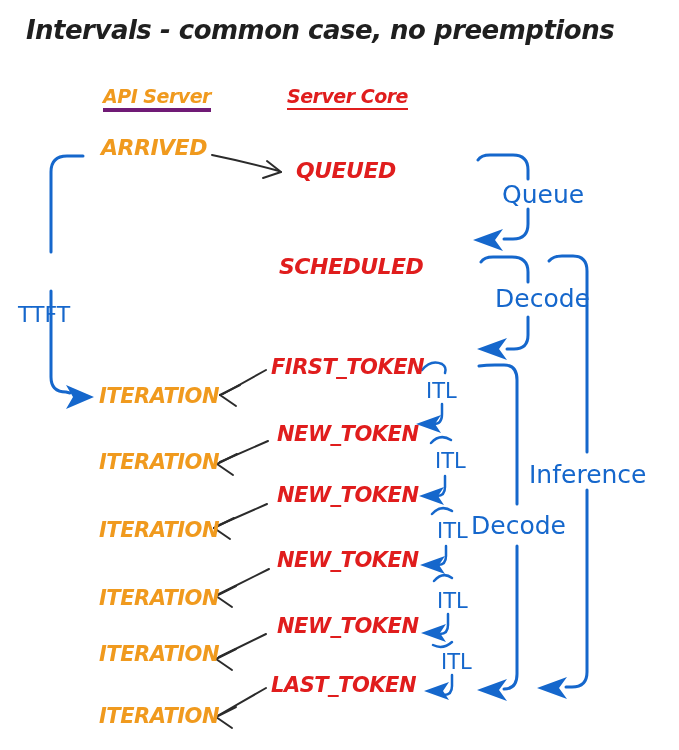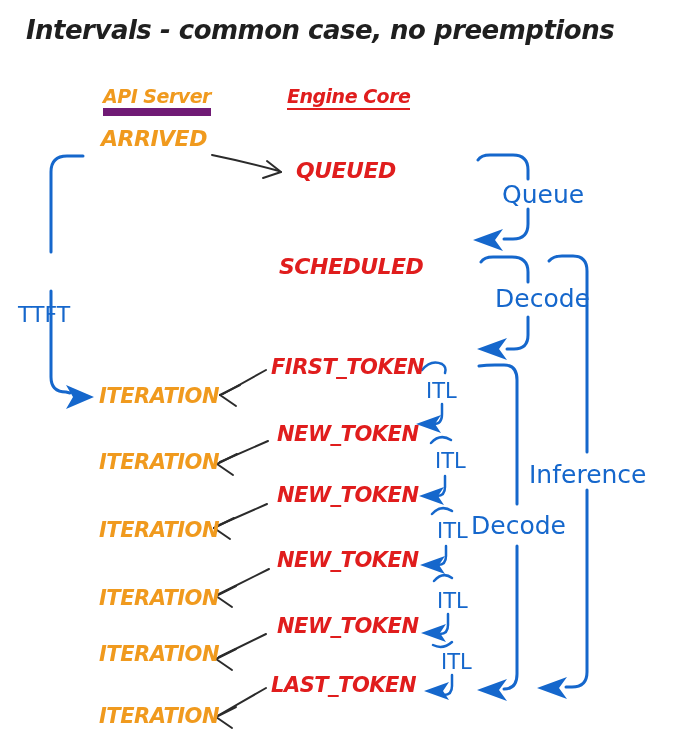--- a/index.html
+++ b/index.html
@@ -20,21 +20,21 @@
   }
   .orange{color:#F09A1E;}
   .red{color:#E01D1D;}
   .blue{color:#1567CC;}
   .black{color:#1f1f1f;}
   .title{
     left:0;top:16px;width:640px;text-align:center;
     font-size:26px;
   }
   .colhead{font-size:19px;padding-bottom:1px;}
-  .colhead.orange{border-bottom:8px solid #701a75;}
+  .colhead.orange{border-bottom:4px solid #701a75;}
   .colhead.red{border-bottom:2px solid #E01D1D;}
   .event{font-size:22px;}
   .token{font-size:21px;}
   .interval-big{font-size:25px;}
   .itl{font-size:21px;}
   .ttft{font-size:22px;}
   svg#strokes{position:absolute;left:0;top:0;pointer-events:none;}
   svg#strokes path{fill:none;stroke-linecap:round;stroke-linejoin:round;}
   .bluestroke path{stroke:#1567CC;stroke-width:3;}
   .bluestroke-thin path{stroke:#1567CC;stroke-width:2.5;}
@@ -137,23 +137,23 @@
     <g class="blackstroke">
       <path d="M266,688 L219,715"></path>
       <path d="M216,717 L236,707"></path>
       <path d="M216,717 L232,728"></path>
     </g>
   </svg>
 
   <div class="lbl hand black title">Intervals - common case, no preemptions</div>
 
   <div class="lbl hand orange colhead" style="left:103px;top:86px;">API Server</div>
-  <div class="lbl hand red colhead" style="left:287px;top:86px;">Engine Core</div>
+  <div class="lbl hand red colhead" style="left:287px;top:86px;">Server Core</div>
 
-  <div class="lbl hand orange event" style="left:101px;top:127px;">ARRIVED</div>
+  <div class="lbl hand orange event" style="left:101px;top:136px;">ARRIVED</div>
   <div class="lbl hand orange token" style="left:99px;top:385px;">ITERATION</div>
   <div class="lbl hand orange token" style="left:99px;top:451px;">ITERATION</div>
   <div class="lbl hand orange token" style="left:99px;top:519px;">ITERATION</div>
   <div class="lbl hand orange token" style="left:99px;top:587px;">ITERATION</div>
   <div class="lbl hand orange token" style="left:99px;top:643px;">ITERATION</div>
   <div class="lbl hand orange token" style="left:99px;top:705px;">ITERATION</div>
 
   <div class="lbl hand red event" style="left:296px;top:159px;">QUEUED</div>
   <div class="lbl hand red token" style="left:271px;top:356px;">FIRST_TOKEN</div>
   <div class="lbl hand red event" style="left:279px;top:255px;">SCHEDULED</div>

